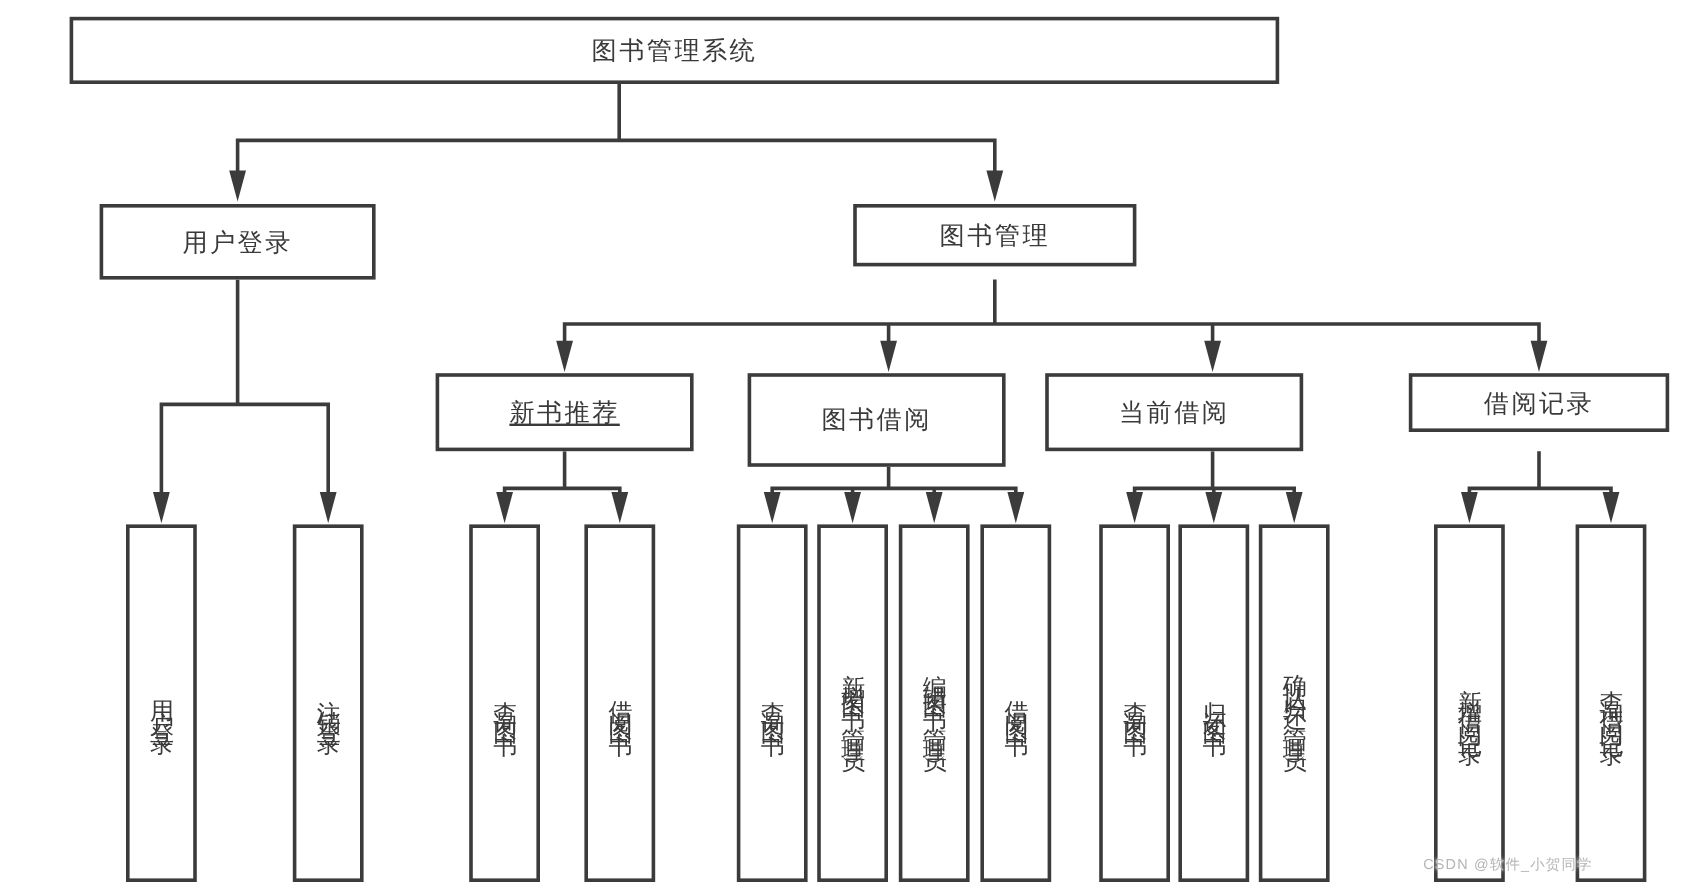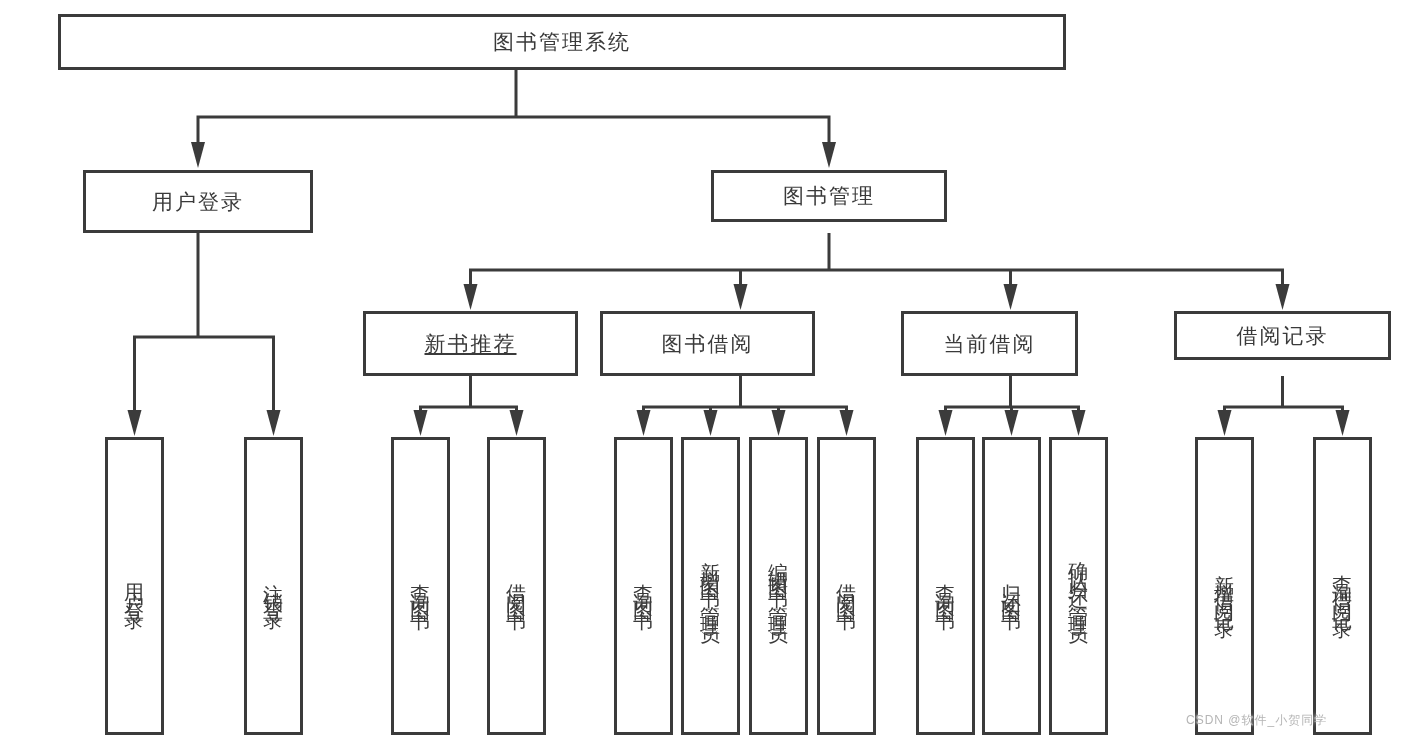--- a/index.html
+++ b/index.html
@@ -53,22 +53,22 @@
     letter-spacing: 0.45em;
     line-height: 1;
   }
   
   .n-root   { left: 12px;  top: 14px;  width: 1008px; height: 56px; margin-left: 46px; }
   
   .n-login  { left: 83px;  top: 170px; width: 230px; height: 63px; }
   .n-mgmt   { left: 711px; top: 170px; width: 236px; height: 52px; }
   
   .n-newbook { left: 363px;  top: 311px; width: 215px; height: 65px; text-decoration: underline; }
-  .n-borrow  { left: 600px;  top: 311px; width: 215px; height: 65px; align-items: center; }
-  .n-current { left: 901px;  top: 311px; width: 177px; height: 65px; }
+  .n-borrow  { left: 623px;  top: 311px; width: 215px; height: 78px; align-items: center; }
+  .n-current { left: 871px;  top: 311px; width: 215px; height: 65px; }
   .n-records { left: 1174px; top: 311px; width: 217px; height: 49px; }
   
   .leaf { top: 437px; width: 59px; height: 298px; }
   .lf-login-1   { left: 105px; }
   .lf-login-2   { left: 244px; }
   .lf-newbook-1 { left: 391px; }
   .lf-newbook-2 { left: 487px; }
   .lf-borrow-1  { left: 614px; }
   .lf-borrow-2  { left: 681px; }
   .lf-borrow-3  { left: 749px; }

